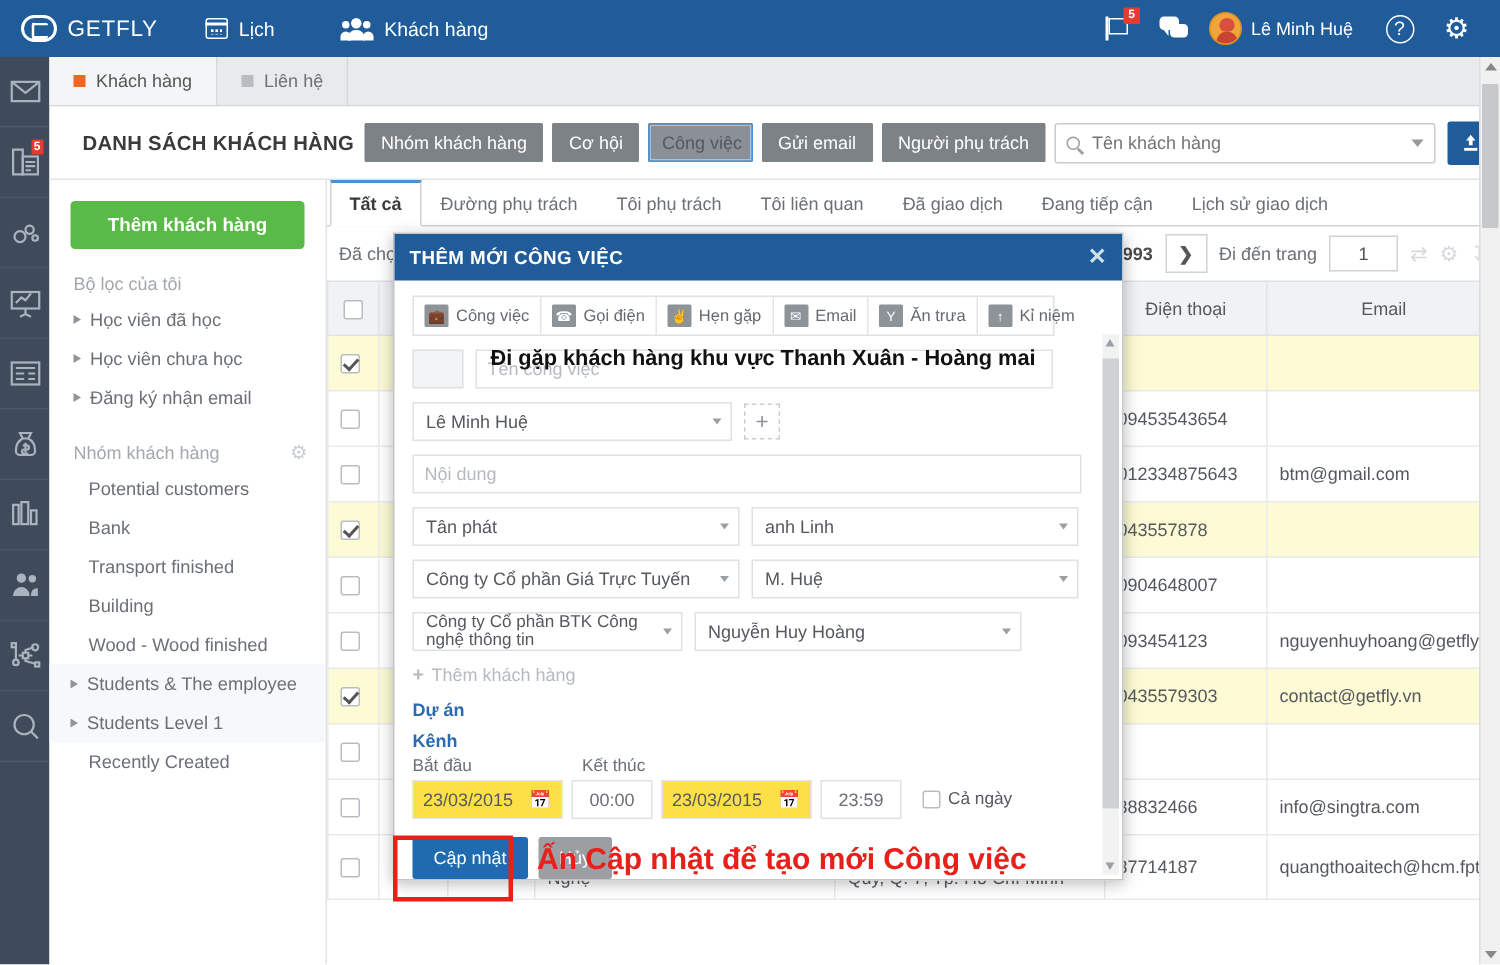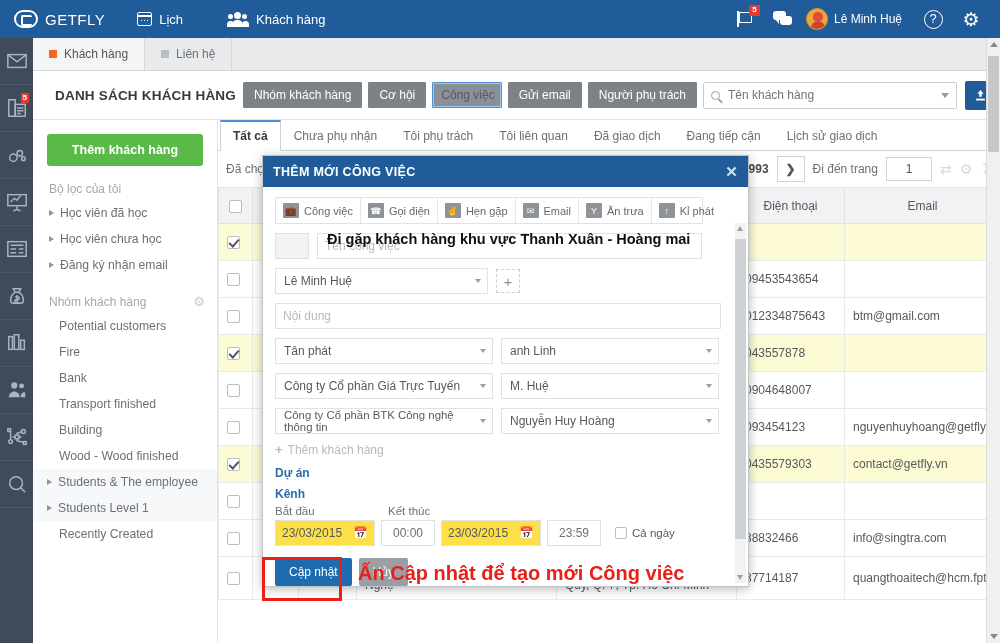--- a/index.html
+++ b/index.html
@@ -507,23 +507,20 @@
       <span>Đăng ký nhận email</span>
     </div>
     <div class="sec-title sec-title-row">
       <span>Nhóm khách hàng</span>
       <span class="sec-gear">⚙</span>
     </div>
     <div class="lp-item sub">
       <span>Potential customers</span>
     </div>
     <div class="lp-item sub">
-      <span>Fire</span>
-    </div>
-    <div class="lp-item sub">
       <span>Bank</span>
     </div>
     <div class="lp-item sub">
       <span>Transport finished</span>
     </div>
     <div class="lp-item sub">
       <span>Building</span>
     </div>
     <div class="lp-item sub">
       <span>Wood - Wood finished</span>
@@ -537,21 +534,21 @@
       <span>Students Level 1</span>
     </div>
     <div class="lp-item sub">
       <span>Recently Created</span>
     </div>
   </div>
 
   <div class="content">
     <div class="tabrow">
       <div class="ctab active">Tất cả</div>
-      <div class="ctab">Chưa phụ nhận</div>
+      <div class="ctab">Đường phụ trách</div>
       <div class="ctab">Tôi phụ trách</div>
       <div class="ctab">Tôi liên quan</div>
       <div class="ctab">Đã giao dịch</div>
       <div class="ctab">Đang tiếp cận</div>
       <div class="ctab">Lịch sử giao dịch</div>
     </div>
 
     <div class="toolrow">
       <span class="chosen">Đã chọn</span>
       <span style="flex:1"></span>
@@ -713,21 +710,21 @@
         <div class="typebtn">
           <span class="tico">✉</span>
           <span>Email</span>
         </div>
         <div class="typebtn">
           <span class="tico">Y</span>
           <span>Ăn trưa</span>
         </div>
         <div class="typebtn">
           <span class="tico">↑</span>
-          <span>Kỉ phát</span>
+          <span>Kỉ niệm</span>
         </div>
       </div>
 
       <div class="row">
         <div class="colorbox"></div>
         <input class="f-input" style="width: 385px;" type="text" placeholder="Tên công việc">
       </div>
 
       <div class="row">
         <div class="sel" style="width:213px">
@@ -756,21 +753,21 @@
         <div class="sel" style="width:218px">
           <span>Công ty Cổ phần Giá Trực Tuyến</span>
           <span class="cd"></span>
         </div>
         <div class="sel" style="width:218px">
           <span>M. Huệ</span>
           <span class="cd"></span>
         </div>
       </div>
       <div class="row">
-        <div class="sel" style="width:218px">
+        <div class="sel" style="width:180px">
           <span style="font-size:11.4px">Công ty Cổ phần BTK Công nghệ thông tin</span>
           <span class="cd"></span>
         </div>
         <div class="sel" style="width:218px">
           <span>Nguyễn Huy Hoàng</span>
           <span class="cd"></span>
         </div>
       </div>
 
       <div class="addcust">

